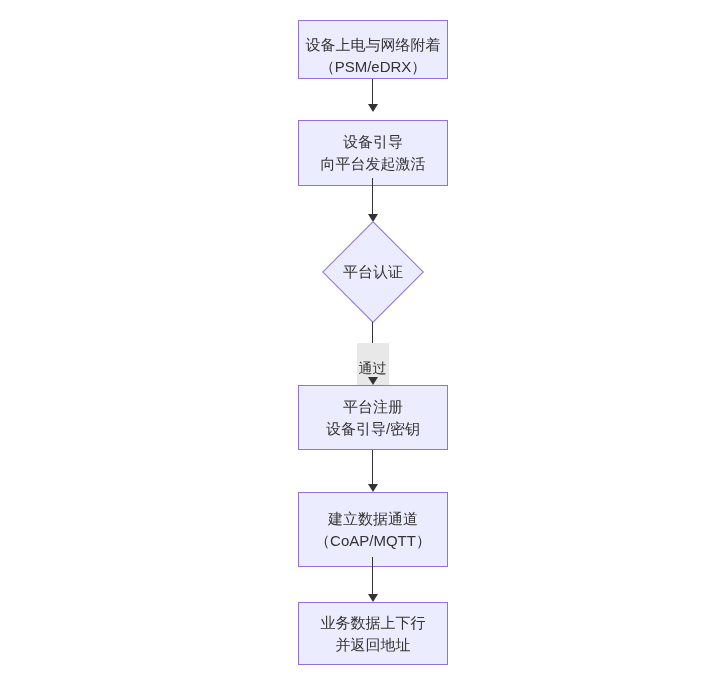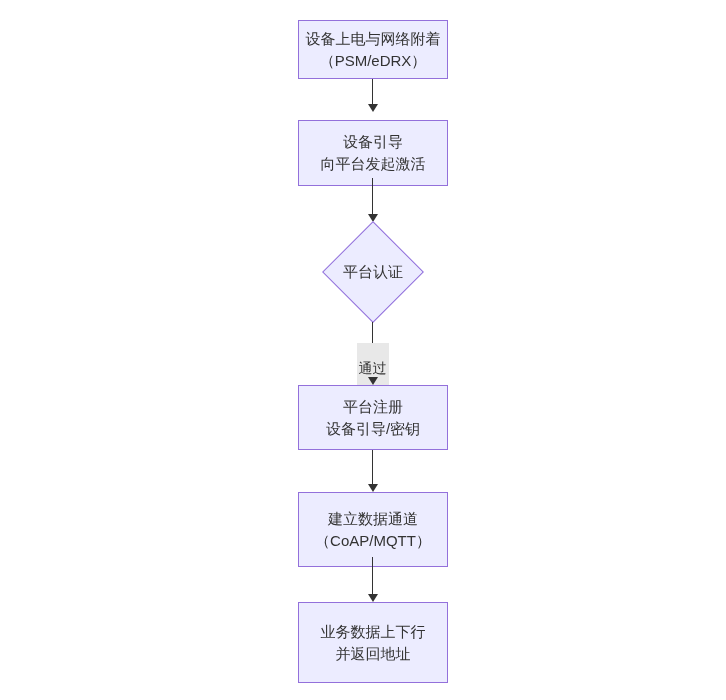--- a/index.html
+++ b/index.html
@@ -30,25 +30,25 @@
     background: var(--node-fill);
     border: 1px solid var(--node-border);
     display: flex;
     flex-direction: column;
     align-items: center;
     justify-content: center;
     text-align: center;
     font-size: 15px;
     line-height: 22px;
   }
-  .node-1 { top: 20px;  height: 59px; }
+  .node-1 { top: 20px;  height: 59px; justify-content: flex-end; }
   .node-2 { top: 112px; height: 66px; margin-top: 8px; }
   .node-4 { top: 385px; height: 65px; }
   .node-5 { top: 492px; height: 75px; }
-  .node-6 { top: 602px; height: 81px; }
+  .node-6 { top: 602px; height: 63px; }
 
   .diamond-wrap {
     position: absolute;
     left: 322px; top: 222px;
     width: 102px; height: 101px;
   }
   .diamond-shape {
     position: absolute;
     left: 15px; top: 14px;
     width: 72px; height: 72px;

